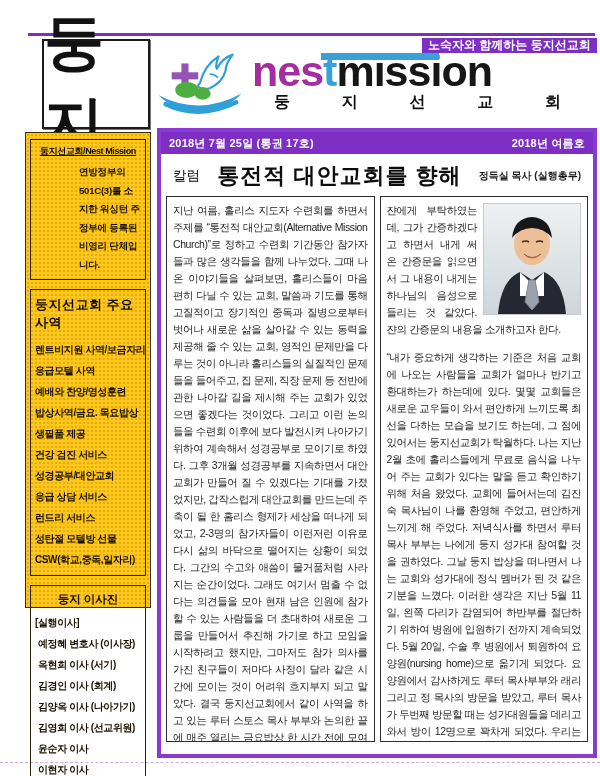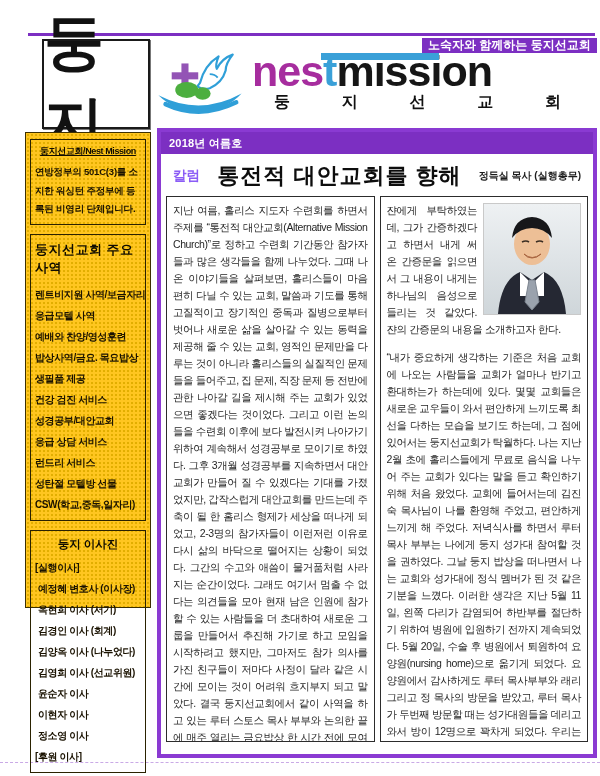--- a/index.html
+++ b/index.html
@@ -30,36 +30,36 @@
   
   .bottom-line{position:absolute;left:0;top:762px;width:600px;border-top:1px dashed #c9a9e6;}
   
   .sidebar{
     position:absolute;left:25px;top:132px;width:126px;height:476px;box-sizing:border-box;
     background:#ffc620;background-image:radial-gradient(#e2ae00 0.8px,transparent 0.9px);background-size:4px 4px;
     border:1px solid #3d3000;padding:6px 4px;z-index:2;
   }
   .sb-box{border:1px solid #2a2200;margin-bottom:9px;padding:5px 4px;}
   .sb-about-title{font-size:9px;font-weight:bold;text-align:center;white-space:nowrap;letter-spacing:-0.4px;color:#100c00;margin-bottom:5px;text-decoration:underline;}
-  .sb-about-body{font-size:9.5px;font-weight:bold;line-height:1.95;color:#1a1200;letter-spacing:-0.2px;}
+  .sb-about-body{font-size:9.5px;font-weight:bold;line-height:1.95;color:#1a1200;letter-spacing:-0.2px;margin-left:44px;}
   .sb-min-title{font-size:13px;font-weight:bold;text-align:left;margin:1px 0 7px;letter-spacing:0.5px;color:#100c00;}
   .sb-item{font-size:10px;font-weight:bold;line-height:2.1;white-space:nowrap;letter-spacing:-0.4px;color:#1a1200;}
   .sb-board-title{font-size:11.5px;font-weight:bold;text-align:center;margin:1px 0 5px;color:#100c00;}
   .sb-item.name{padding-left:3px;}
   
   .main{
     position:absolute;left:157px;top:128px;width:440px;height:630px;box-sizing:border-box;
     border:4px solid #8a3ad2;background:#fff;z-index:1;
   }
   .datebar{
     height:22px;background:#7c2fc2;color:#fff;display:flex;justify-content:space-between;align-items:center;
     padding:0 8px;font-size:11px;font-weight:bold;letter-spacing:0.2px;
   }
   .titlerow{display:flex;align-items:center;justify-content:space-between;padding:7px 12px 4px;height:29px;}
-  .kicker{font-size:13.5px;font-weight:bold;color:#8b5cf6;}
+  .kicker{font-size:13.5px;font-weight:normal;color:#000000;}
   .title{font-size:22px;font-weight:bold;color:#0d0d0d;letter-spacing:1px;white-space:nowrap;}
   .byline{font-size:10px;font-weight:bold;color:#1d1d1d;white-space:nowrap;}
   .cols{display:flex;gap:5px;padding:2px 5px 6px;height:554px;box-sizing:border-box;}
   .col{
     flex:1;border:1px solid #2c2c2c;padding:5px 6px;font-size:10.5px;line-height:17px;
     text-align:justify;color:#262626;overflow:hidden;letter-spacing:-0.4px;
   }
   .col p{margin:0 0 11px;}
   .photo{float:right;width:96px;height:110px;margin:1px 0 4px 6px;border:1px solid #c9c9c9;background:#e8ebee;}
   .photo svg{display:block;width:100%;height:100%;}
@@ -123,34 +123,35 @@
     <div class="sb-item">성탄절 모텔방 선물</div>
     <div class="sb-item">CSW(학교,중독,일자리)</div>
   </div>
 
   <div class="sb-box">
     <div class="sb-board-title">둥지 이사진</div>
     <div class="sb-item">[실행이사]</div>
     <div class="sb-item name">예정혜 변호사 (이사장)</div>
     <div class="sb-item name">옥현희 이사 (서기)</div>
     <div class="sb-item name">김경인 이사 (회계)</div>
-    <div class="sb-item name">김양옥 이사 (나누었다)</div>
+    <div class="sb-item name">김양옥 이사 (나아가기)</div>
     <div class="sb-item name">김영희 이사 (선교위원)</div>
     <div class="sb-item name">윤순자 이사</div>
     <div class="sb-item name">이현자 이사</div>
     <div class="sb-item name">정소영 이사</div>
     <div class="sb-item">[후원 이사]</div>
 
   </div>
 
 </div>
 
 <div class="main">
 
   <div class="datebar">
+    <span>2018년 7월 25일 (통권 17호)</span>
     <span>2018년 여름호</span>
   </div>
 
   <div class="titlerow">
     <span class="kicker">칼럼</span>
     <span class="title">통전적 대안교회를 향해</span>
     <span class="byline">정득실 목사 (실행총무)</span>
   </div>
 
   <div class="cols">

